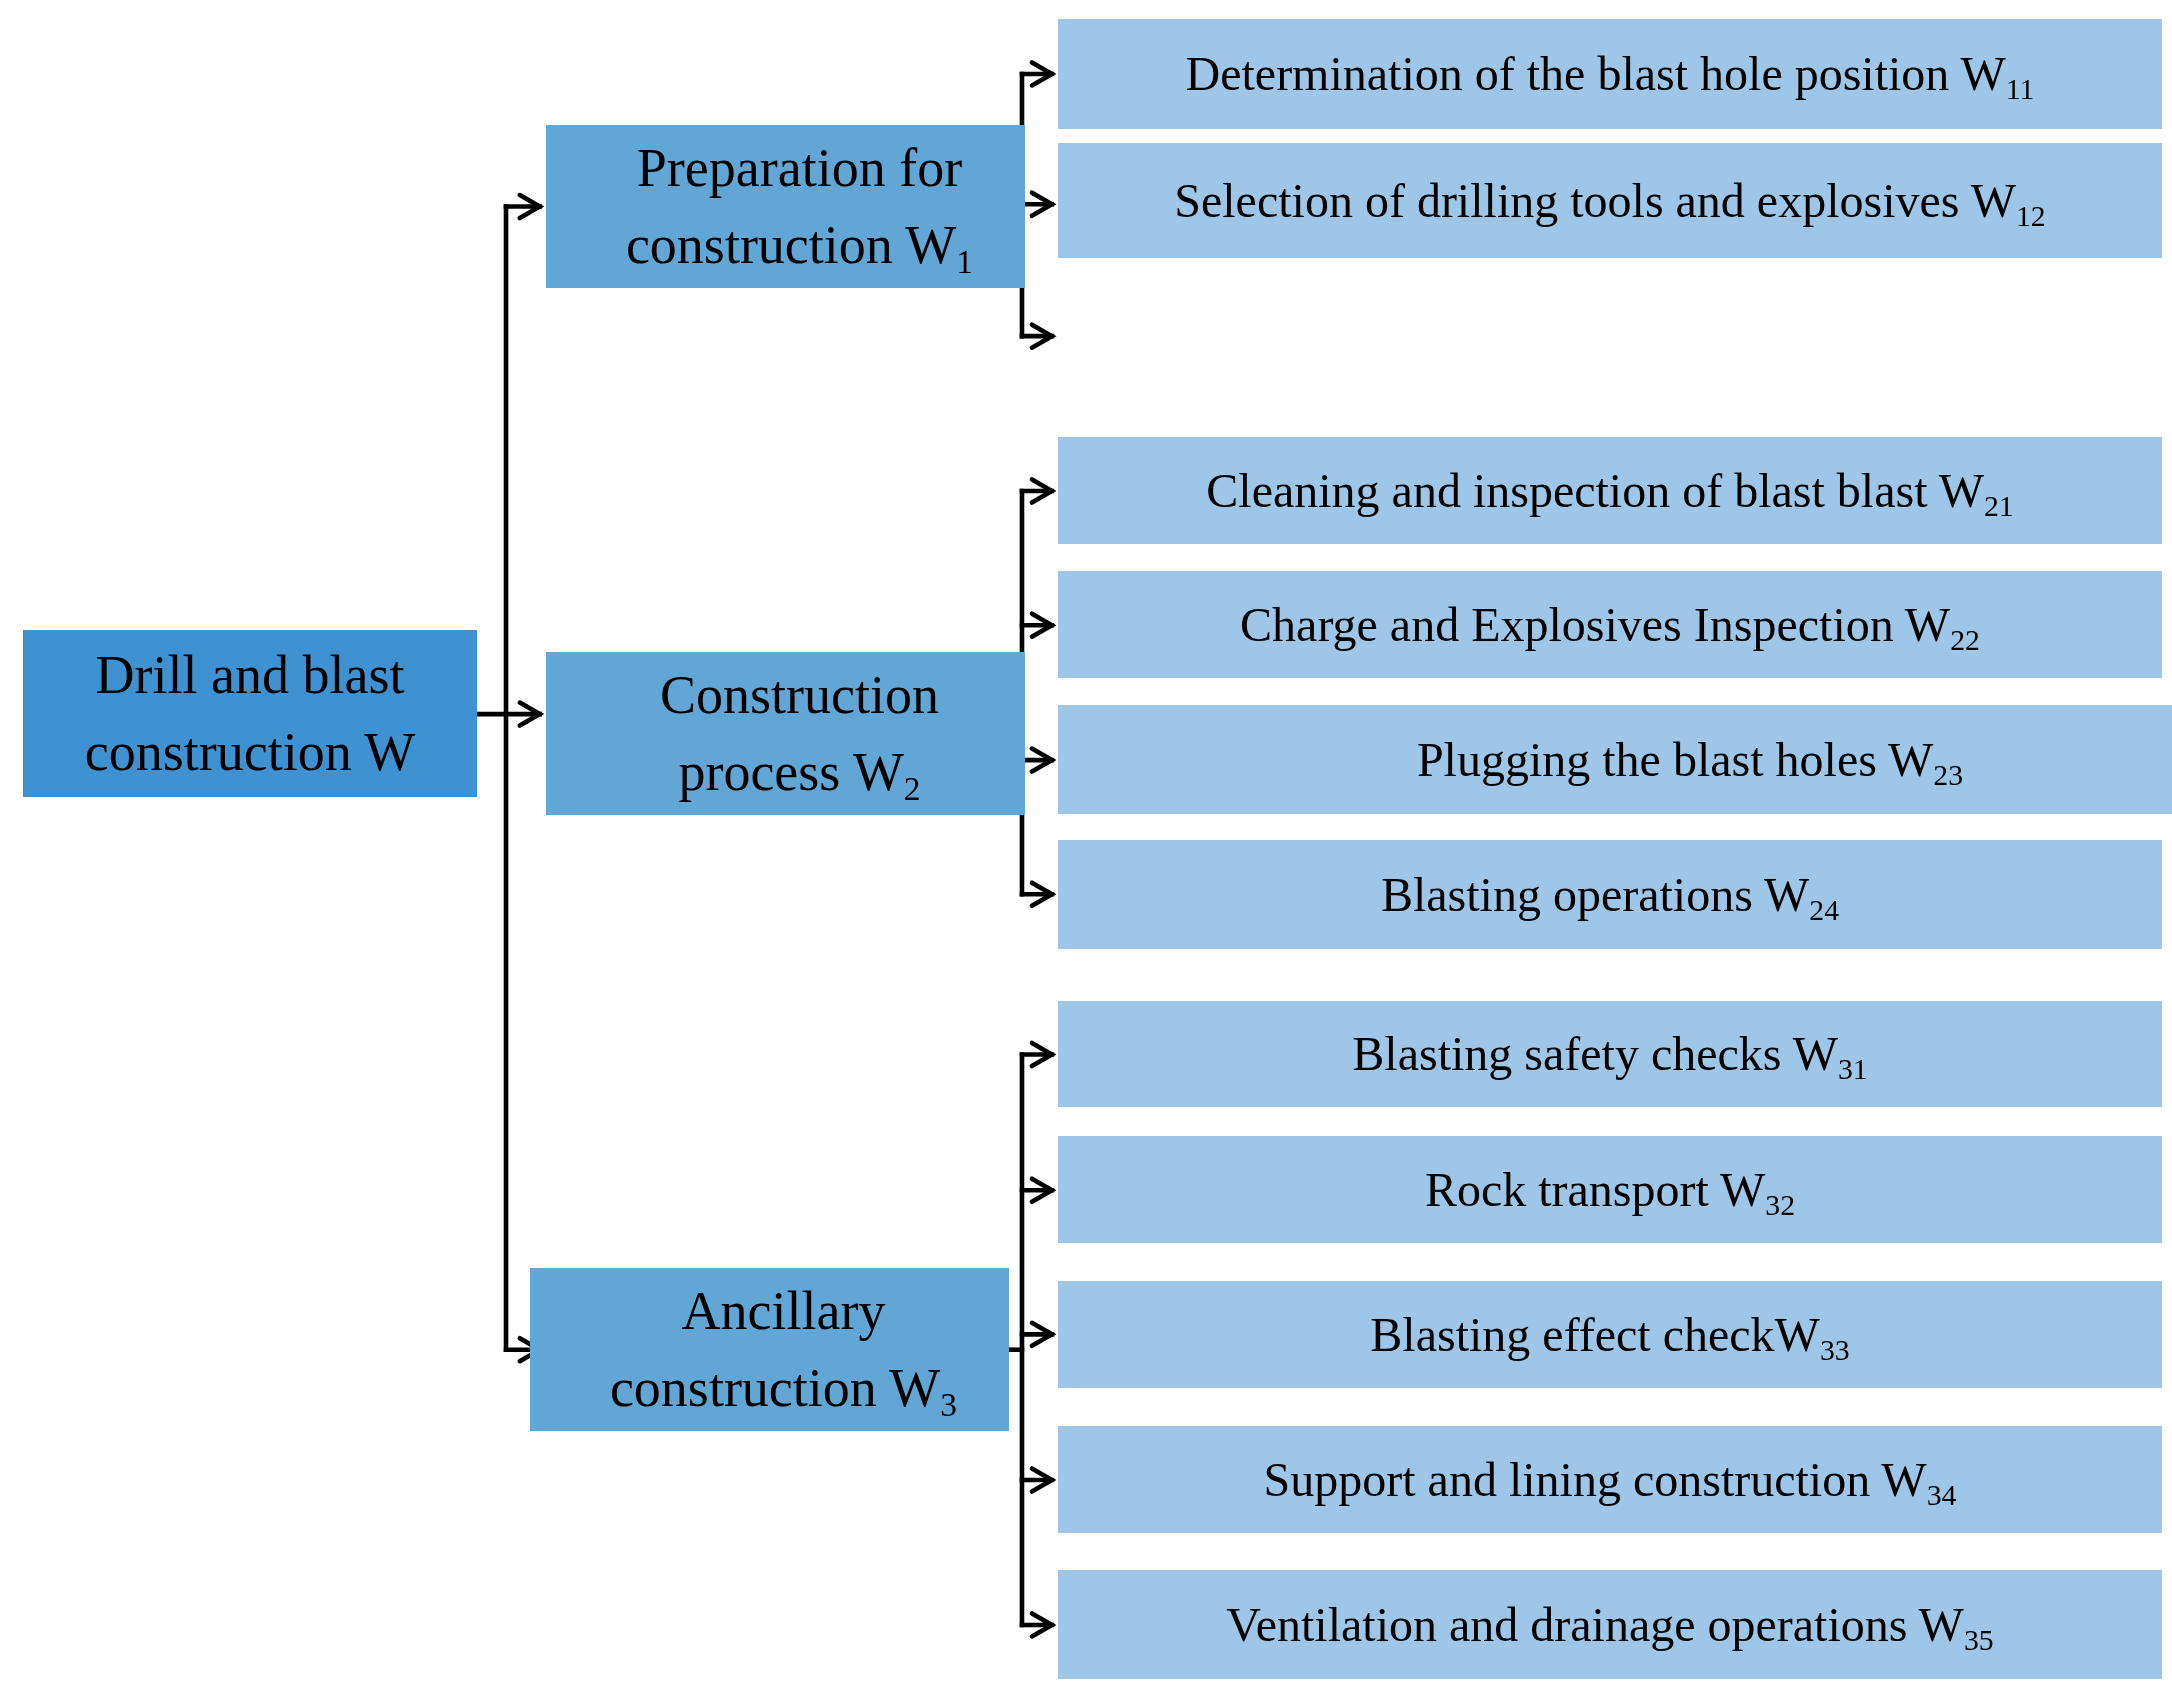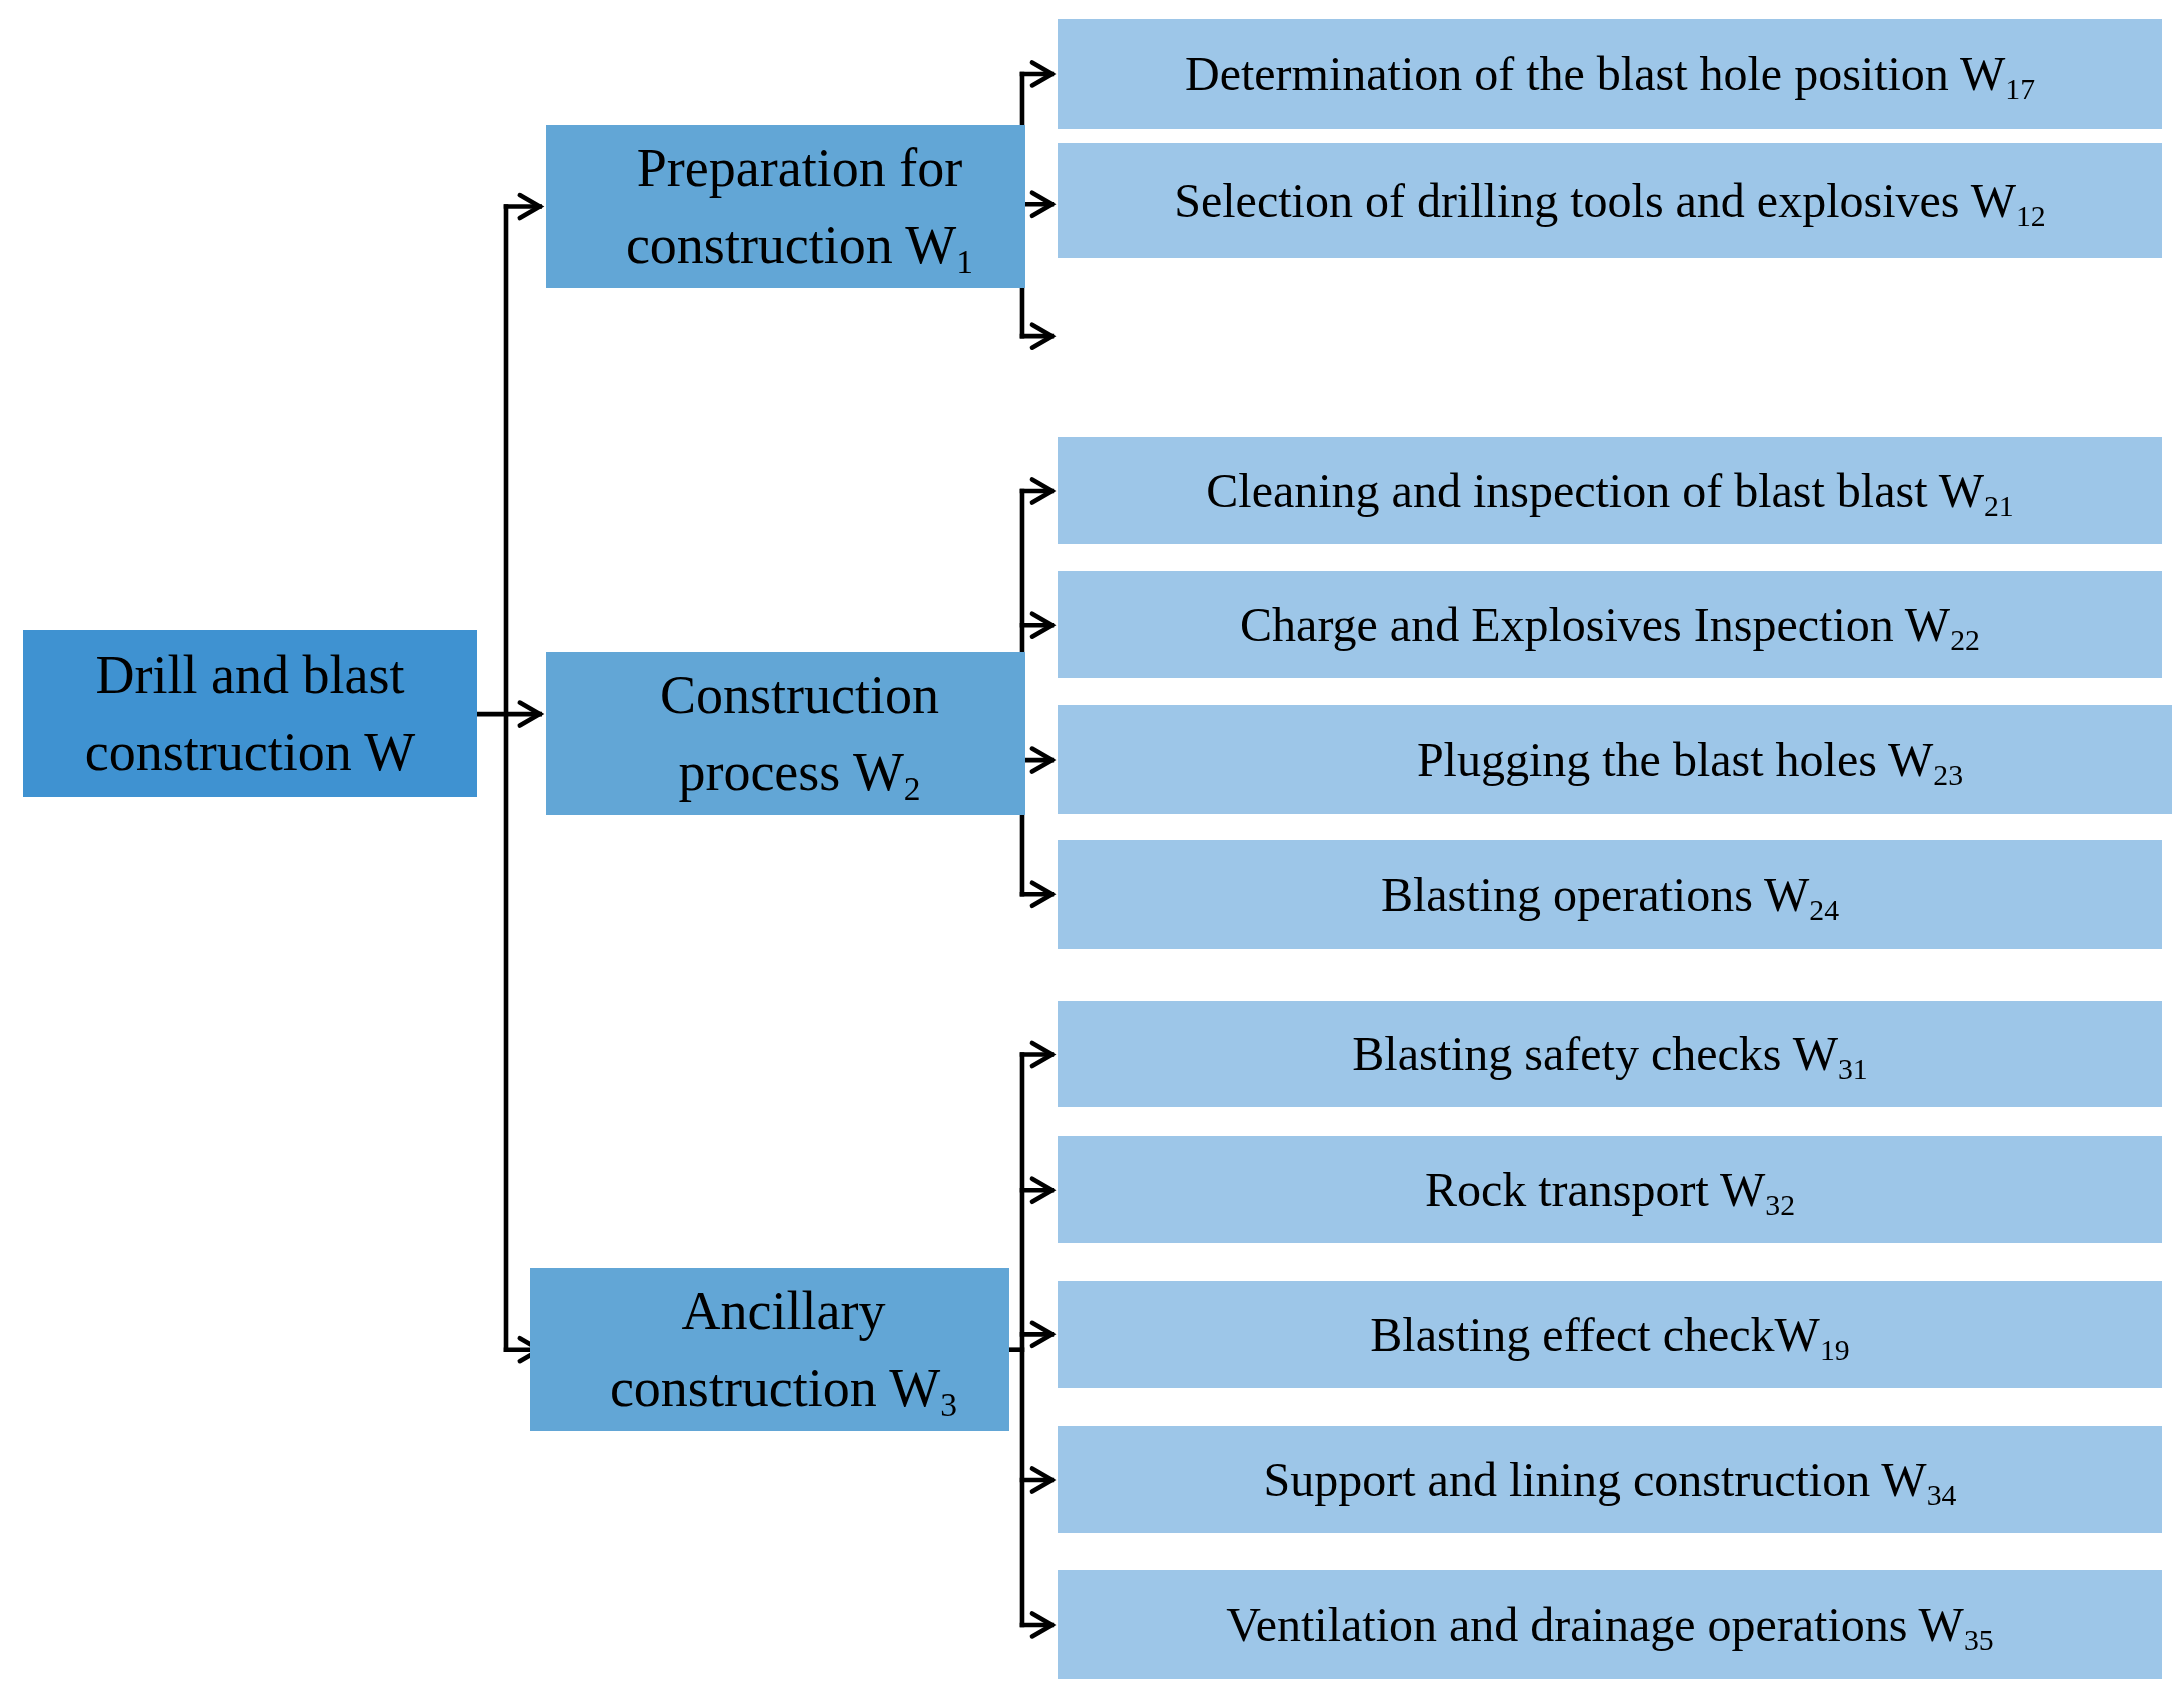--- a/index.html
+++ b/index.html
@@ -79,21 +79,21 @@
 
   <div class="node branch-node" style="left:546px;top:632px;width:451px;height:163px;margin-top:20px;">
     <div class="t"><span>Construction process W</span><sub>2</sub></div>
   </div>
 
   <div class="node branch-node" style="left:530px;top:1268px;width:451px;height:163px;">
     <div class="t"><span>Ancillary construction W</span><sub>3</sub></div>
   </div>
 
   <div class="node leaf-node" style="left:1058px;top:19px;width:1104px;height:110px;">
-    <div class="t"><span>Determination of the  blast hole position W</span><sub>17</sub></div>
+    <div class="t"><span>Determination of the  blast hole position W</span><sub>11</sub></div>
   </div>
   <div class="node leaf-node" style="left:1058px;top:143px;width:1104px;height:115px;">
     <div class="t"><span>Selection of drilling tools and explosives W</span><sub>12</sub></div>
   </div>
 
   <div class="node leaf-node" style="left:1058px;top:437px;width:1104px;height:107px;">
     <div class="t"><span>Cleaning and inspection of blast blast W</span><sub>21</sub></div>
   </div>
   <div class="node leaf-node" style="left:1058px;top:571px;width:1104px;height:107px;">
     <div class="t"><span>Charge and Explosives Inspection W</span><sub>22</sub></div>
@@ -105,21 +105,21 @@
     <div class="t"><span>Blasting operations W</span><sub>24</sub></div>
   </div>
 
   <div class="node leaf-node" style="left:1058px;top:1001px;width:1104px;height:106px;">
     <div class="t"><span>Blasting safety checks W</span><sub>31</sub></div>
   </div>
   <div class="node leaf-node" style="left:1058px;top:1136px;width:1104px;height:107px;">
     <div class="t"><span>Rock transport W</span><sub>32</sub></div>
   </div>
   <div class="node leaf-node" style="left:1058px;top:1281px;width:1104px;height:107px;">
-    <div class="t"><span>Blasting effect checkW</span><sub>19</sub></div>
+    <div class="t"><span>Blasting effect checkW</span><sub>33</sub></div>
   </div>
   <div class="node leaf-node" style="left:1058px;top:1426px;width:1104px;height:107px;">
     <div class="t"><span>Support and lining construction W</span><sub>34</sub></div>
   </div>
   <div class="node leaf-node" style="left:1058px;top:1570px;width:1104px;height:109px;">
     <div class="t"><span>Ventilation and drainage operations W</span><sub>35</sub></div>
   </div>
 
 </div>
 

